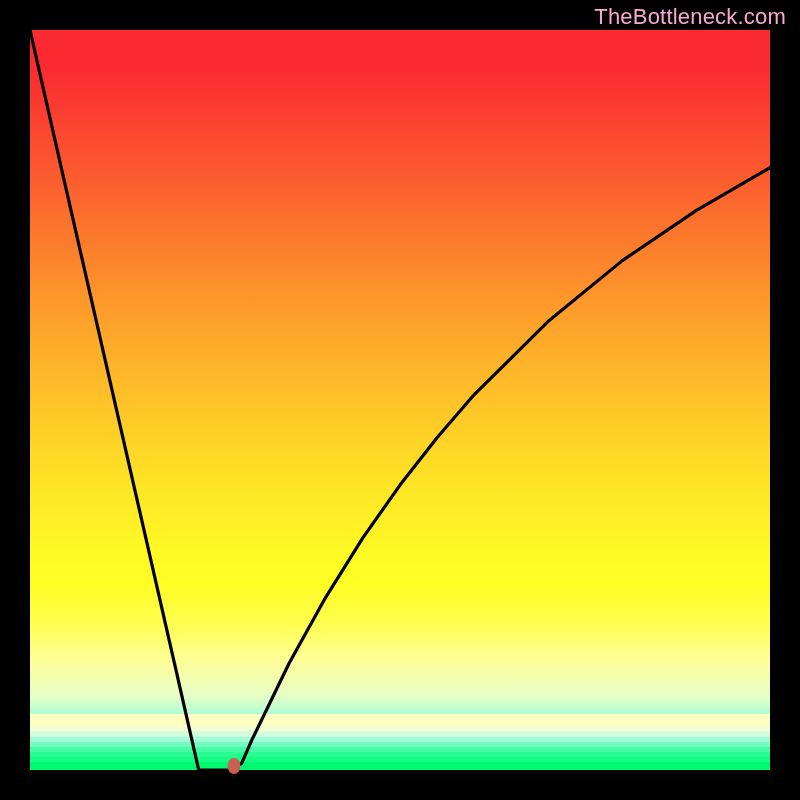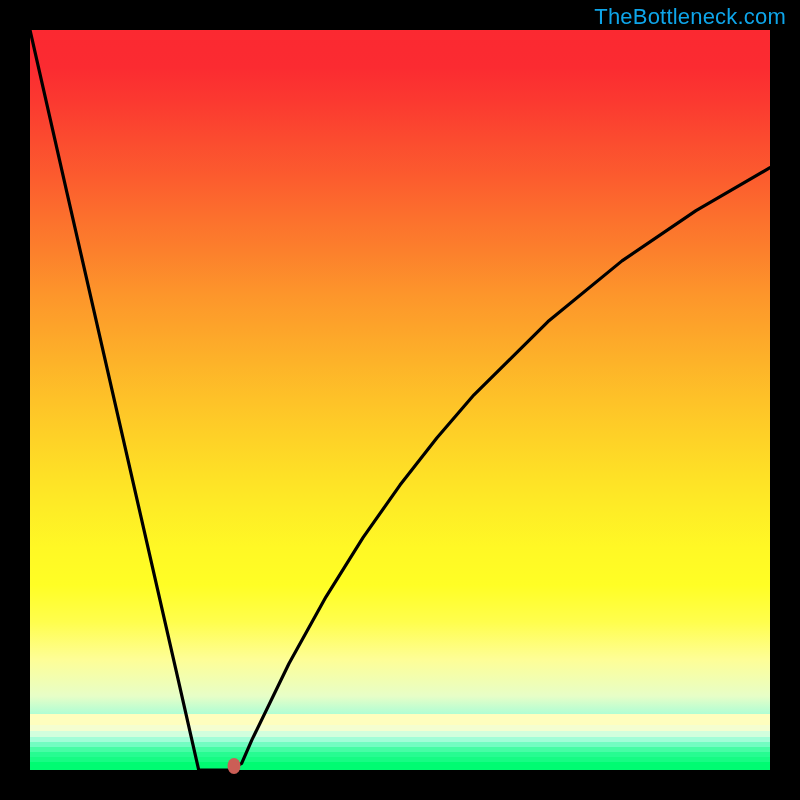--- a/index.html
+++ b/index.html
@@ -14,21 +14,21 @@
   .frame {
     position: relative;
     width: 800px;
     height: 800px;
     background: #000;
   }
   .watermark {
     position: absolute;
     top: 4px;
     right: 14px;
-    color: #0ea5e9;
+    color: #f9a8d4;
     font-size: 22px;
     font-weight: 500;
     letter-spacing: 0.2px;
     z-index: 5;
   }
   .plot {
     position: absolute;
     left: 30px;
     top: 30px;
     width: 740px;

